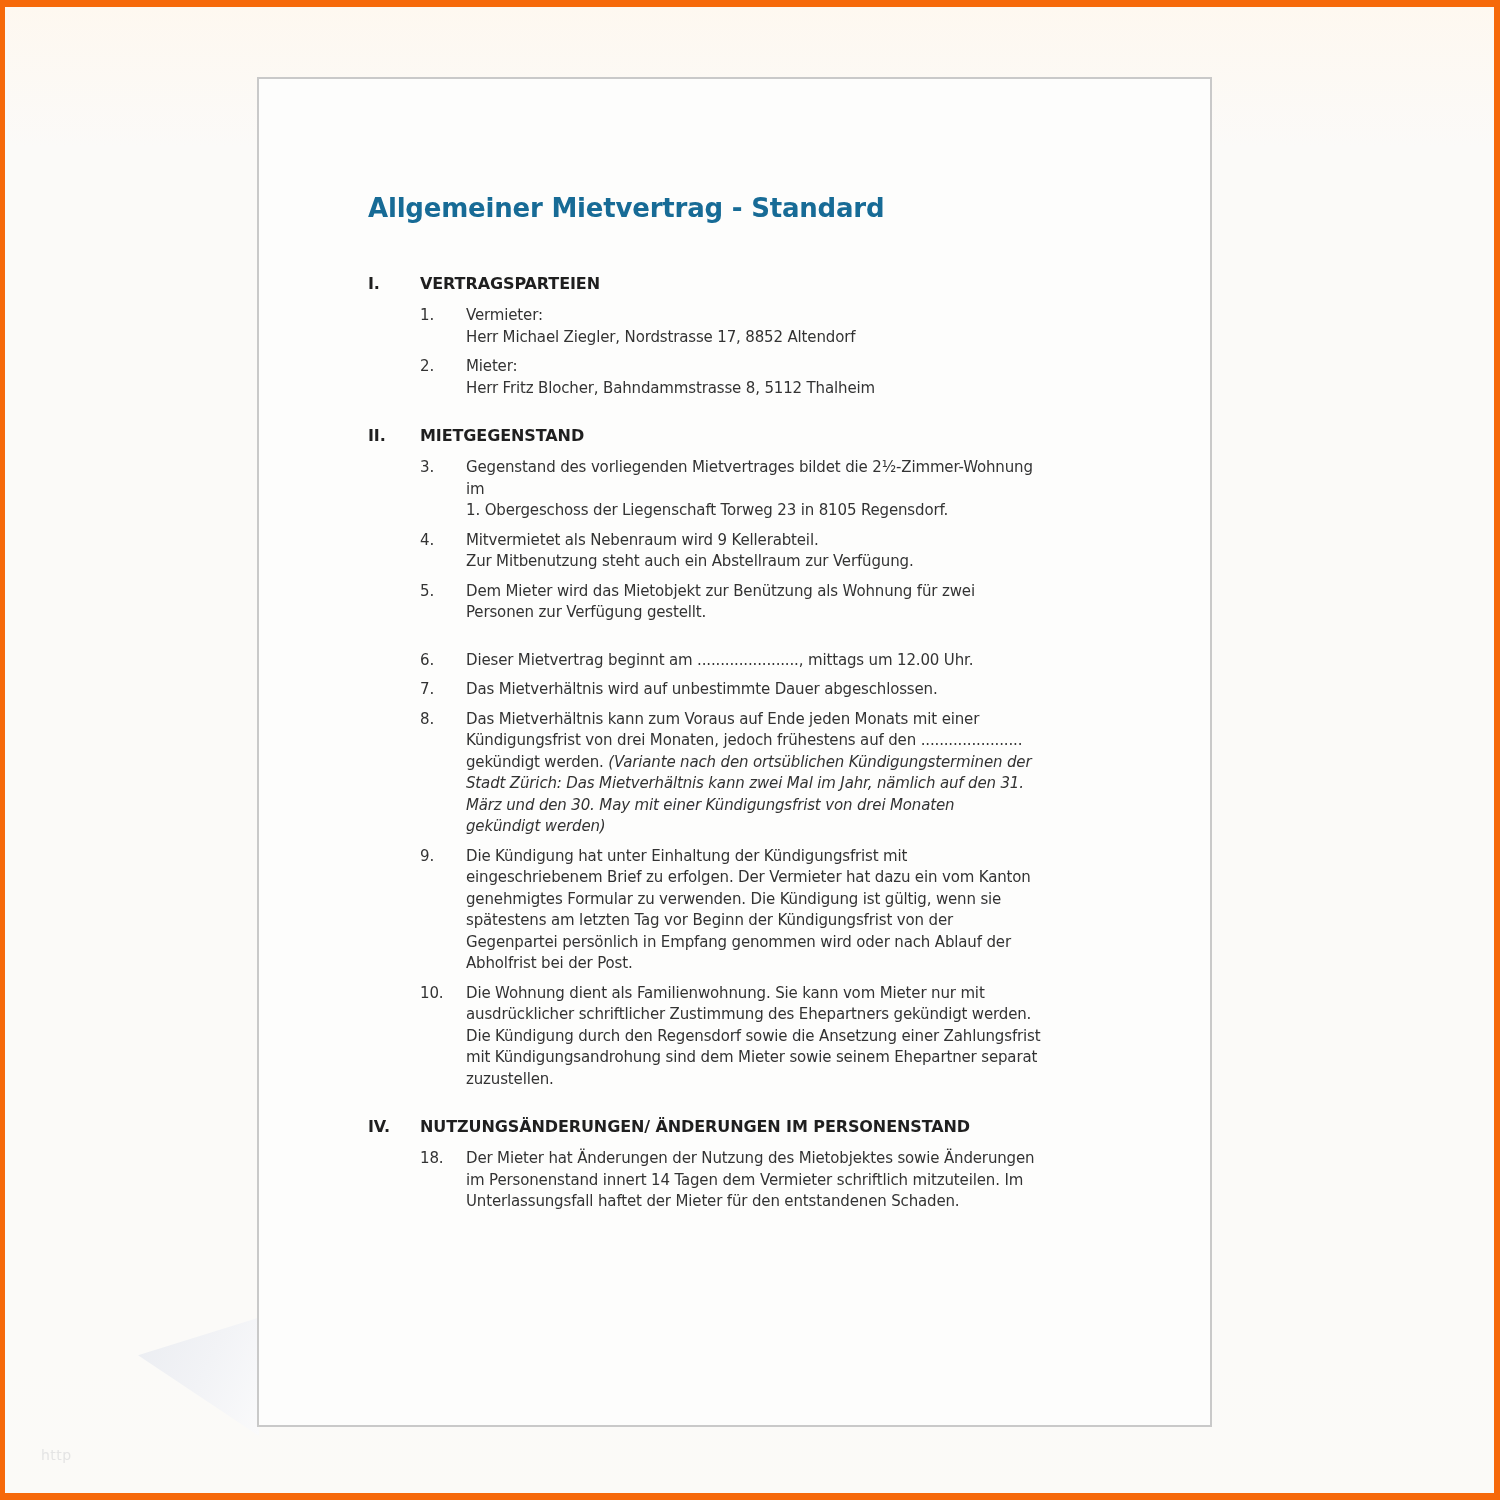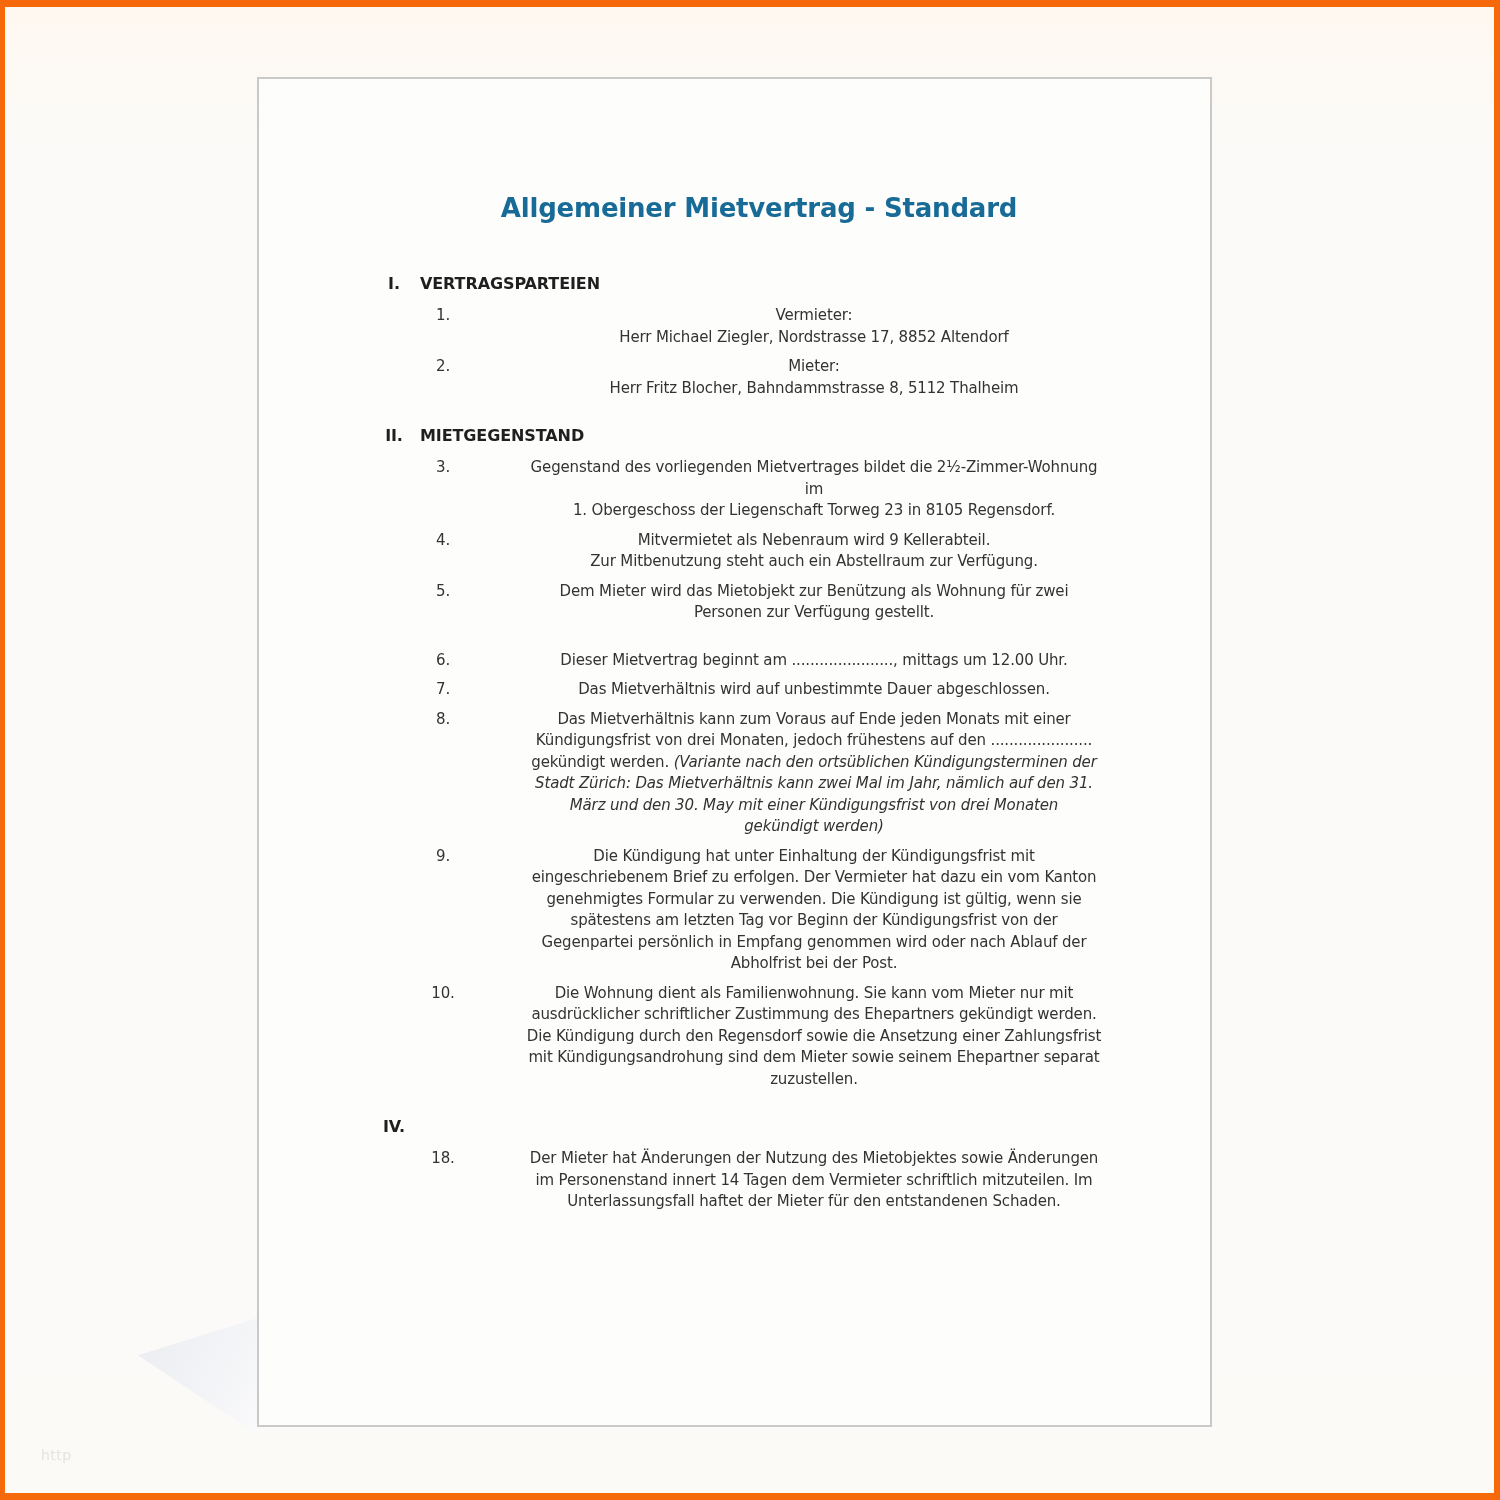--- a/index.html
+++ b/index.html
@@ -11,41 +11,41 @@
   .viewport {
     position:absolute; inset:0; box-sizing:border-box;
     border-style:solid; border-color:#f6690a;
     border-width:7px 6px 7px 5px;
     background:linear-gradient(180deg,#fef8f0 0px,#fbfaf8 140px,#fbfaf8 1350px,#fbfaf7 100%);
   }
   .doc-page {
     position:absolute; left:252px; top:70px; width:955px; height:1350px;
     box-sizing:border-box; background:#fdfdfc; border:2px solid #c9c9c9;
   }
-  .doc-content { padding:114px 60px 0 109px;text-align:center; }
+  .doc-content { padding:114px 60px 0 109px; }
   .doc-title {
     margin:0; font-weight:bold; font-size:26px; line-height:30px;
     letter-spacing:-0.2px;
   }
   .section { margin-top:26px; }
   .section:first-of-type { margin-top:50px; }
   .sec-head {
     display:flex; font-weight:bold; font-size:16px; line-height:22px;
     color:#1f1f1f; letter-spacing:-0.1px;
   }
   .roman { width:52px; flex:none; }
   .items { margin-left:52px; margin-top:10px; }
   .item {
     display:flex; margin-bottom:8px;
     font-size:15px; line-height:21.5px; color:#333; letter-spacing:-0.15px;
   }
   .item:last-child { margin-bottom:0; }
   .item-num { width:46px; flex:none; }
   .item-body { width:700px; }
-  .item-text { white-space:pre-line;margin-left:12px; }
+  .item-text { white-space:pre-line; }
   .seg.italic { font-style:italic; }
   .sub-item { display:flex; margin-top:9px; }
   .sub-letter { width:38px; flex:none; }
   .sub-text { flex:1; }
   .corner-shadow {
     position:absolute; left:128px; top:1303px; width:126px; height:126px;
     background:linear-gradient(115deg,#eaecf1 0%,#f2f3f6 55%,#fafafb 100%);
     clip-path:polygon(100% 6%,4% 36%,100% 100%);
   }
   .watermark {
@@ -158,20 +158,21 @@
 Die Kündigung durch den Regensdorf sowie die Ansetzung einer Zahlungsfrist
 mit Kündigungsandrohung sind dem Mieter sowie seinem Ehepartner separat
 zuzustellen.</span></div>
                 </div>
               </div>
             </div>
           </div>
           <div class="section">
             <div class="sec-head">
               <span class="roman">IV.</span>
+              <span class="sec-title">NUTZUNGSÄNDERUNGEN/ ÄNDERUNGEN IM PERSONENSTAND</span>
             </div>
             <div class="items">
               <div class="item">
                 <div class="item-num">18.</div>
                 <div class="item-body">
                   <div class="item-text"><span class="seg">Der Mieter hat Änderungen der Nutzung des Mietobjektes sowie Änderungen
 im Personenstand innert 14 Tagen dem Vermieter schriftlich mitzuteilen. Im
 Unterlassungsfall haftet der Mieter für den entstandenen Schaden.</span></div>
                 </div>
               </div>

